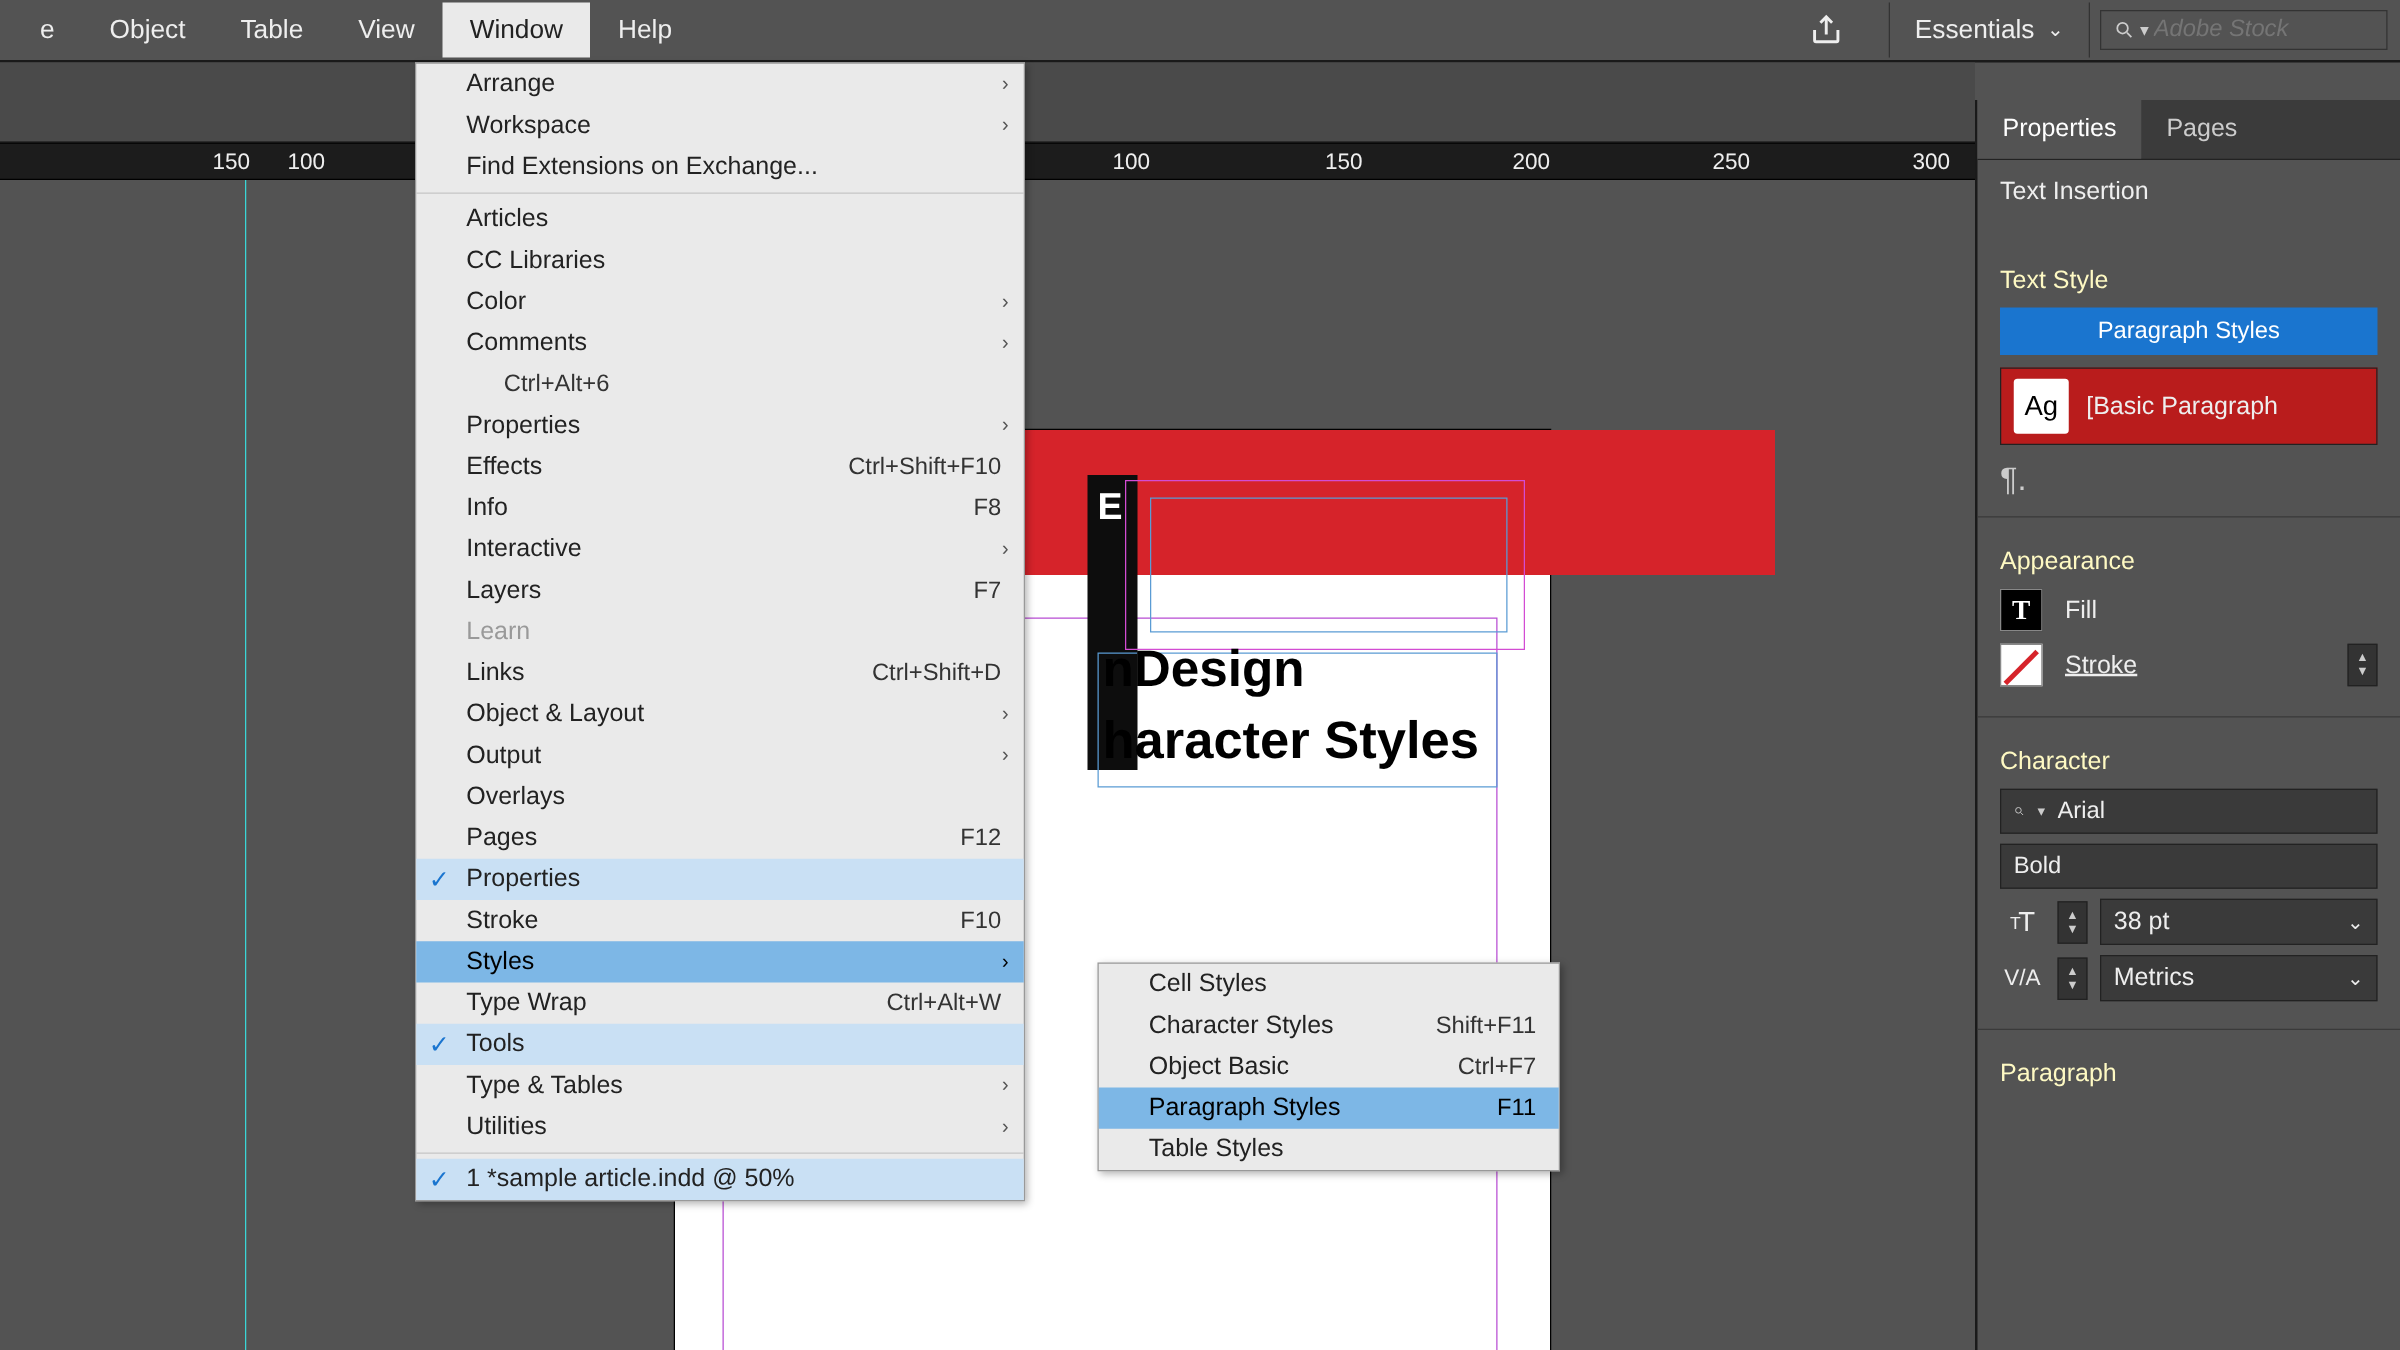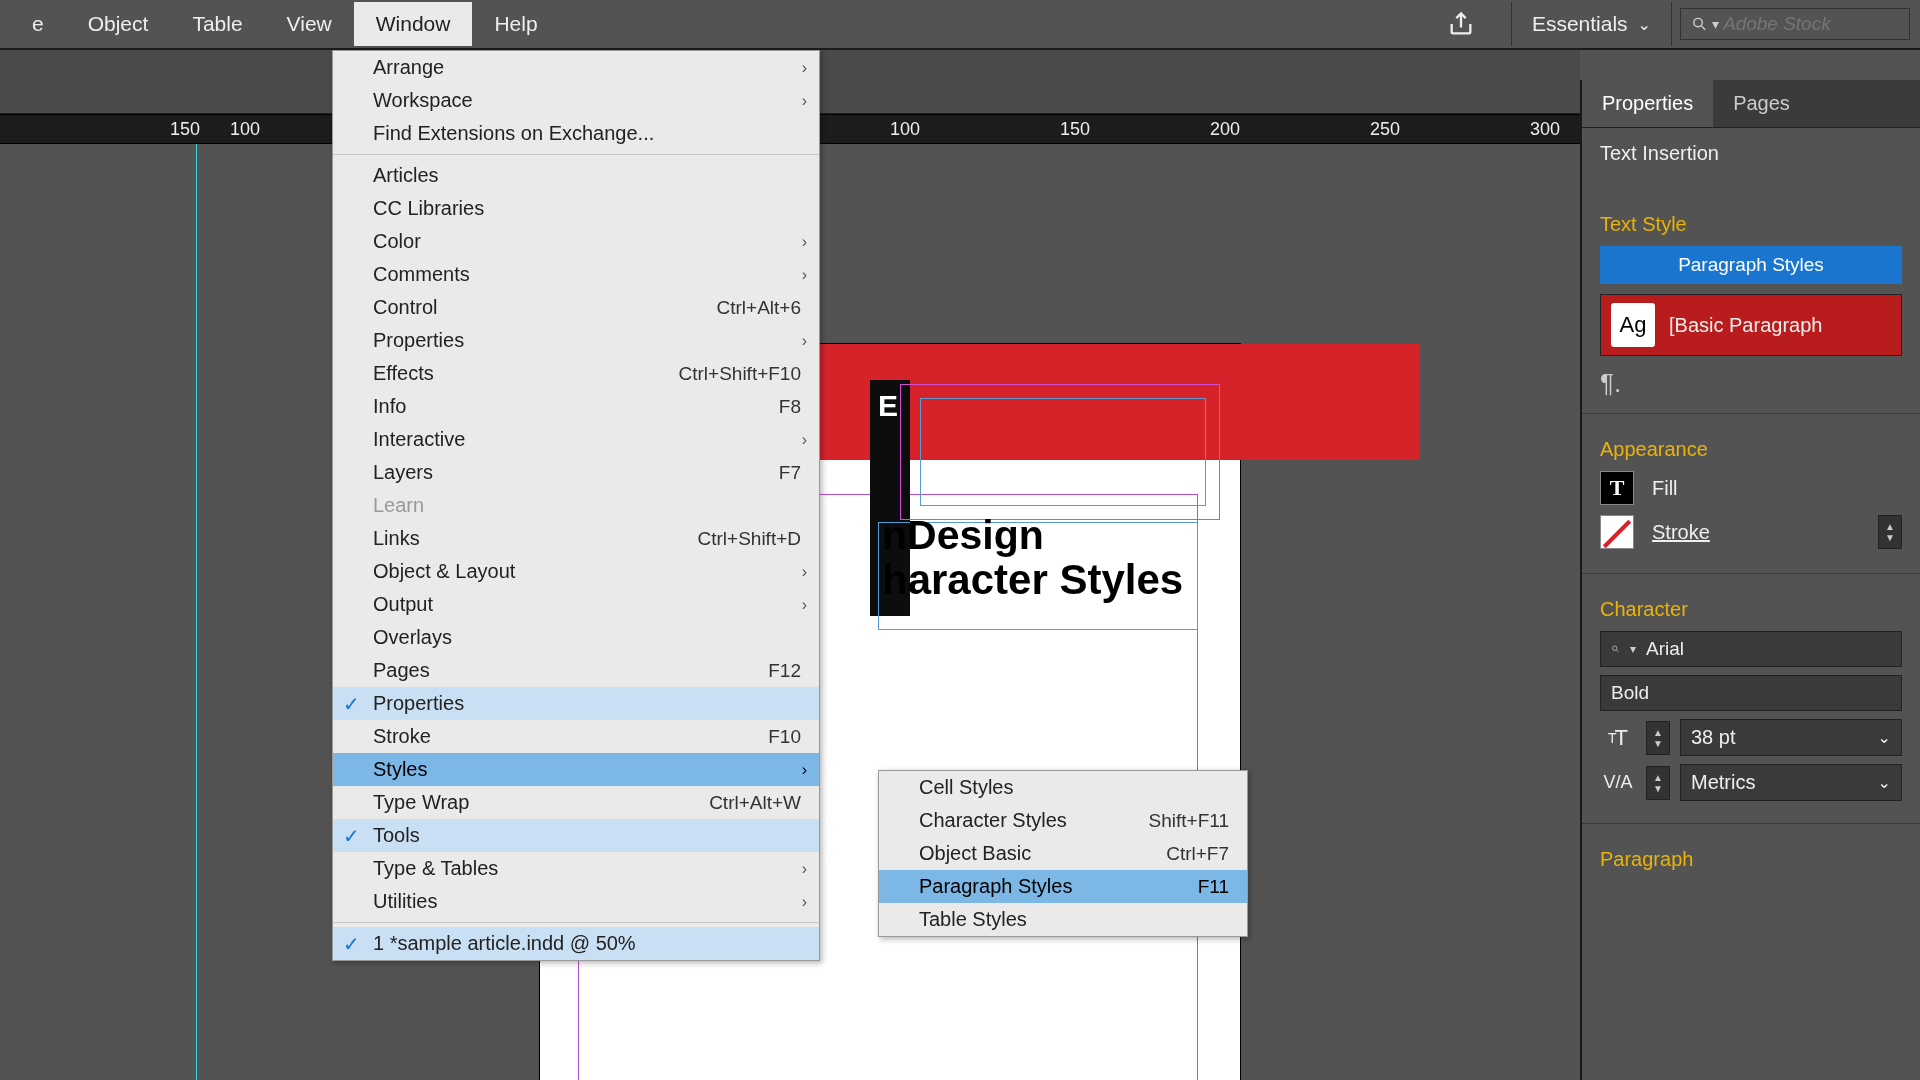--- a/index.html
+++ b/index.html
@@ -46,21 +46,21 @@
   .dropdown-item .check { position: absolute; left: 10px; color: #1a75cf; font-size: 20px; }
   .dropdown-item.checked-bg { background: #c9e0f4; }
 
   
   .right-panel { position: absolute; top: 80px; right: 0; width: 340px; bottom: 0; background: #535353; border-left: 2px solid #1a1a1a; color: #eee; font-size: 20px; }
   .panel-tabs { display: flex; background: #3b3b3b; border-bottom: 1px solid #222; }
   .panel-tab { padding: 12px 20px; font-size: 20px; color: #ccc; }
   .panel-tab.active { background: #535353; color: #fff; font-weight: 500; }
   .panel-section { padding: 14px 18px; }
   .panel-heading { font-size: 20px; color: #eee; margin-bottom: 10px; }
-  .panel-subheading { font-size: 20px; color: #eab308; margin: 10px 0; }
+  .panel-subheading { font-size: 20px; color: #fef9c3; margin: 10px 0; }
   .style-toggle { display: flex; background: #3b3b3b; border-radius: 3px; }
   .style-toggle .tab { flex: 1; padding: 8px 12px; text-align: center; font-size: 19px; color: #ccc; }
   .style-toggle .tab.active { background: #1a75cf; color: #fff; }
   .style-row { display: flex; align-items: center; gap: 14px; background: #b91c1c; border: 1px solid #222; padding: 8px 10px; margin-top: 10px; }
   .ag-box { width: 44px; height: 44px; background: #fff; color: #000; display: flex; align-items: center; justify-content: center; font-size: 22px; font-weight: 500; border-radius: 3px; }
   .pilcrow { font-size: 26px; color: #ccc; margin-top: 12px; }
 
   .swatch-row { display: flex; align-items: center; gap: 18px; margin: 10px 0; }
   .swatch { width: 34px; height: 34px; border: 1px solid #888; position: relative; }
   .swatch.stroke-none { background: #fff; }
@@ -123,21 +123,21 @@
 <div class="canvas-area">
   <div class="guide-v" style="left:196px"></div>
   <div class="doc-page" style="left:540px; top:200px; width:700px; height:950px"></div>
   <div class="margin-guide" style="left:578px; top:350px; width:620px; height:960px"></div>
   <div class="red-bar" style="left:540px; top:200px; width:880px; height:116px"></div>
   <div class="black-block" style="left:870px; top:236px; width:40px; height:236px; line-height:40px"><span>E</span></div>
   <div class="text-frame magenta" style="left:900px; top:240px; width:320px; height:136px"></div>
   <div class="text-frame" style="left:920px; top:254px; width:286px; height:108px"></div>
   <div class="text-frame" style="left:878px; top:378px; width:320px; height:108px"></div>
   <div class="hdr-text" style="left:882px; top:368px; font-size:41px">nDesign</div>
-  <div class="hdr-text" style="left:882px; top:412px; font-size:42px">haracter Styles</div>
+  <div class="hdr-text" style="left:882px; top:424px; font-size:42px">haracter Styles</div>
 </div>
 
 <div class="dropdown" id="win-menu" style="left:332px; top:50px; width:488px">
     <div class="dropdown-item">
       <span class="label">Arrange</span>
       <span class="arrow">›</span>
     </div>
     <div class="dropdown-item">
       <span class="label">Workspace</span>
       <span class="arrow">›</span>
@@ -154,21 +154,20 @@
     </div>
     <div class="dropdown-item">
       <span class="label">Color</span>
       <span class="arrow">›</span>
     </div>
     <div class="dropdown-item">
       <span class="label">Comments</span>
       <span class="arrow">›</span>
     </div>
     <div class="dropdown-item">
-      <span class="label">Control</span>
       <span class="shortcut">Ctrl+Alt+6</span>
     </div>
     <div class="dropdown-item">
       <span class="label">Properties</span>
       <span class="arrow">›</span>
     </div>
     <div class="dropdown-item">
       <span class="label">Effects</span>
       <span class="shortcut">Ctrl+Shift+F10</span>
     </div>

